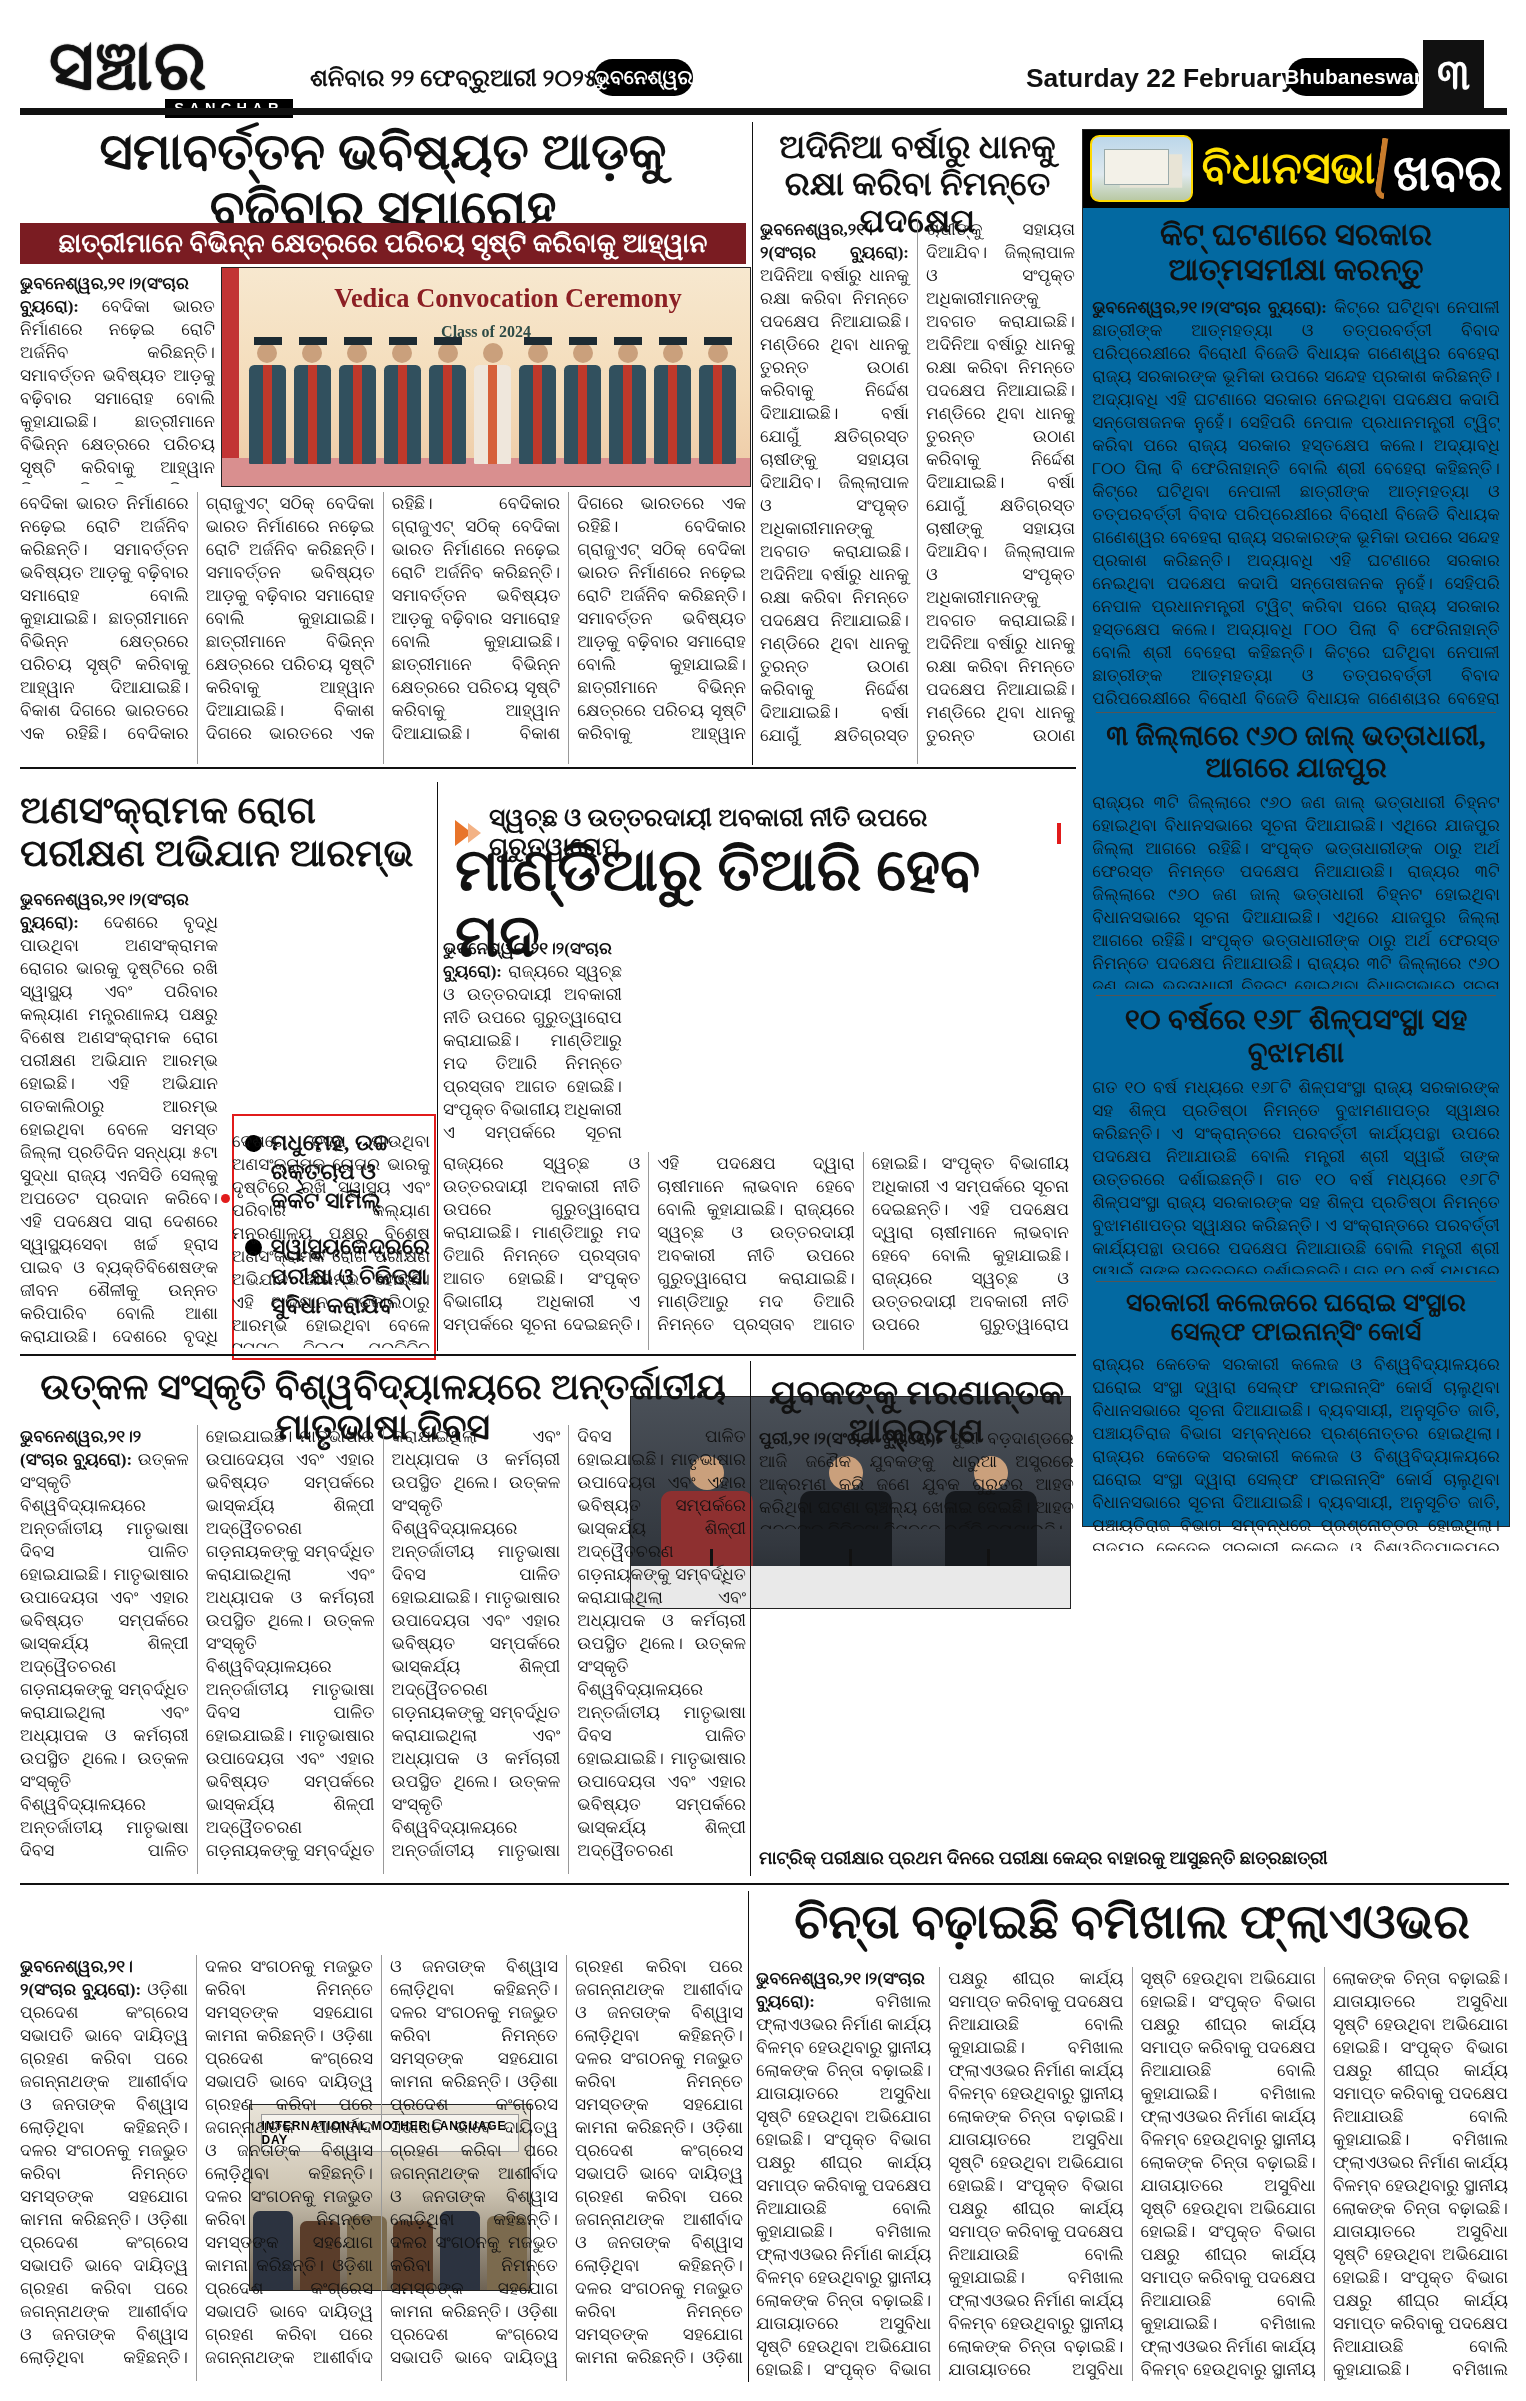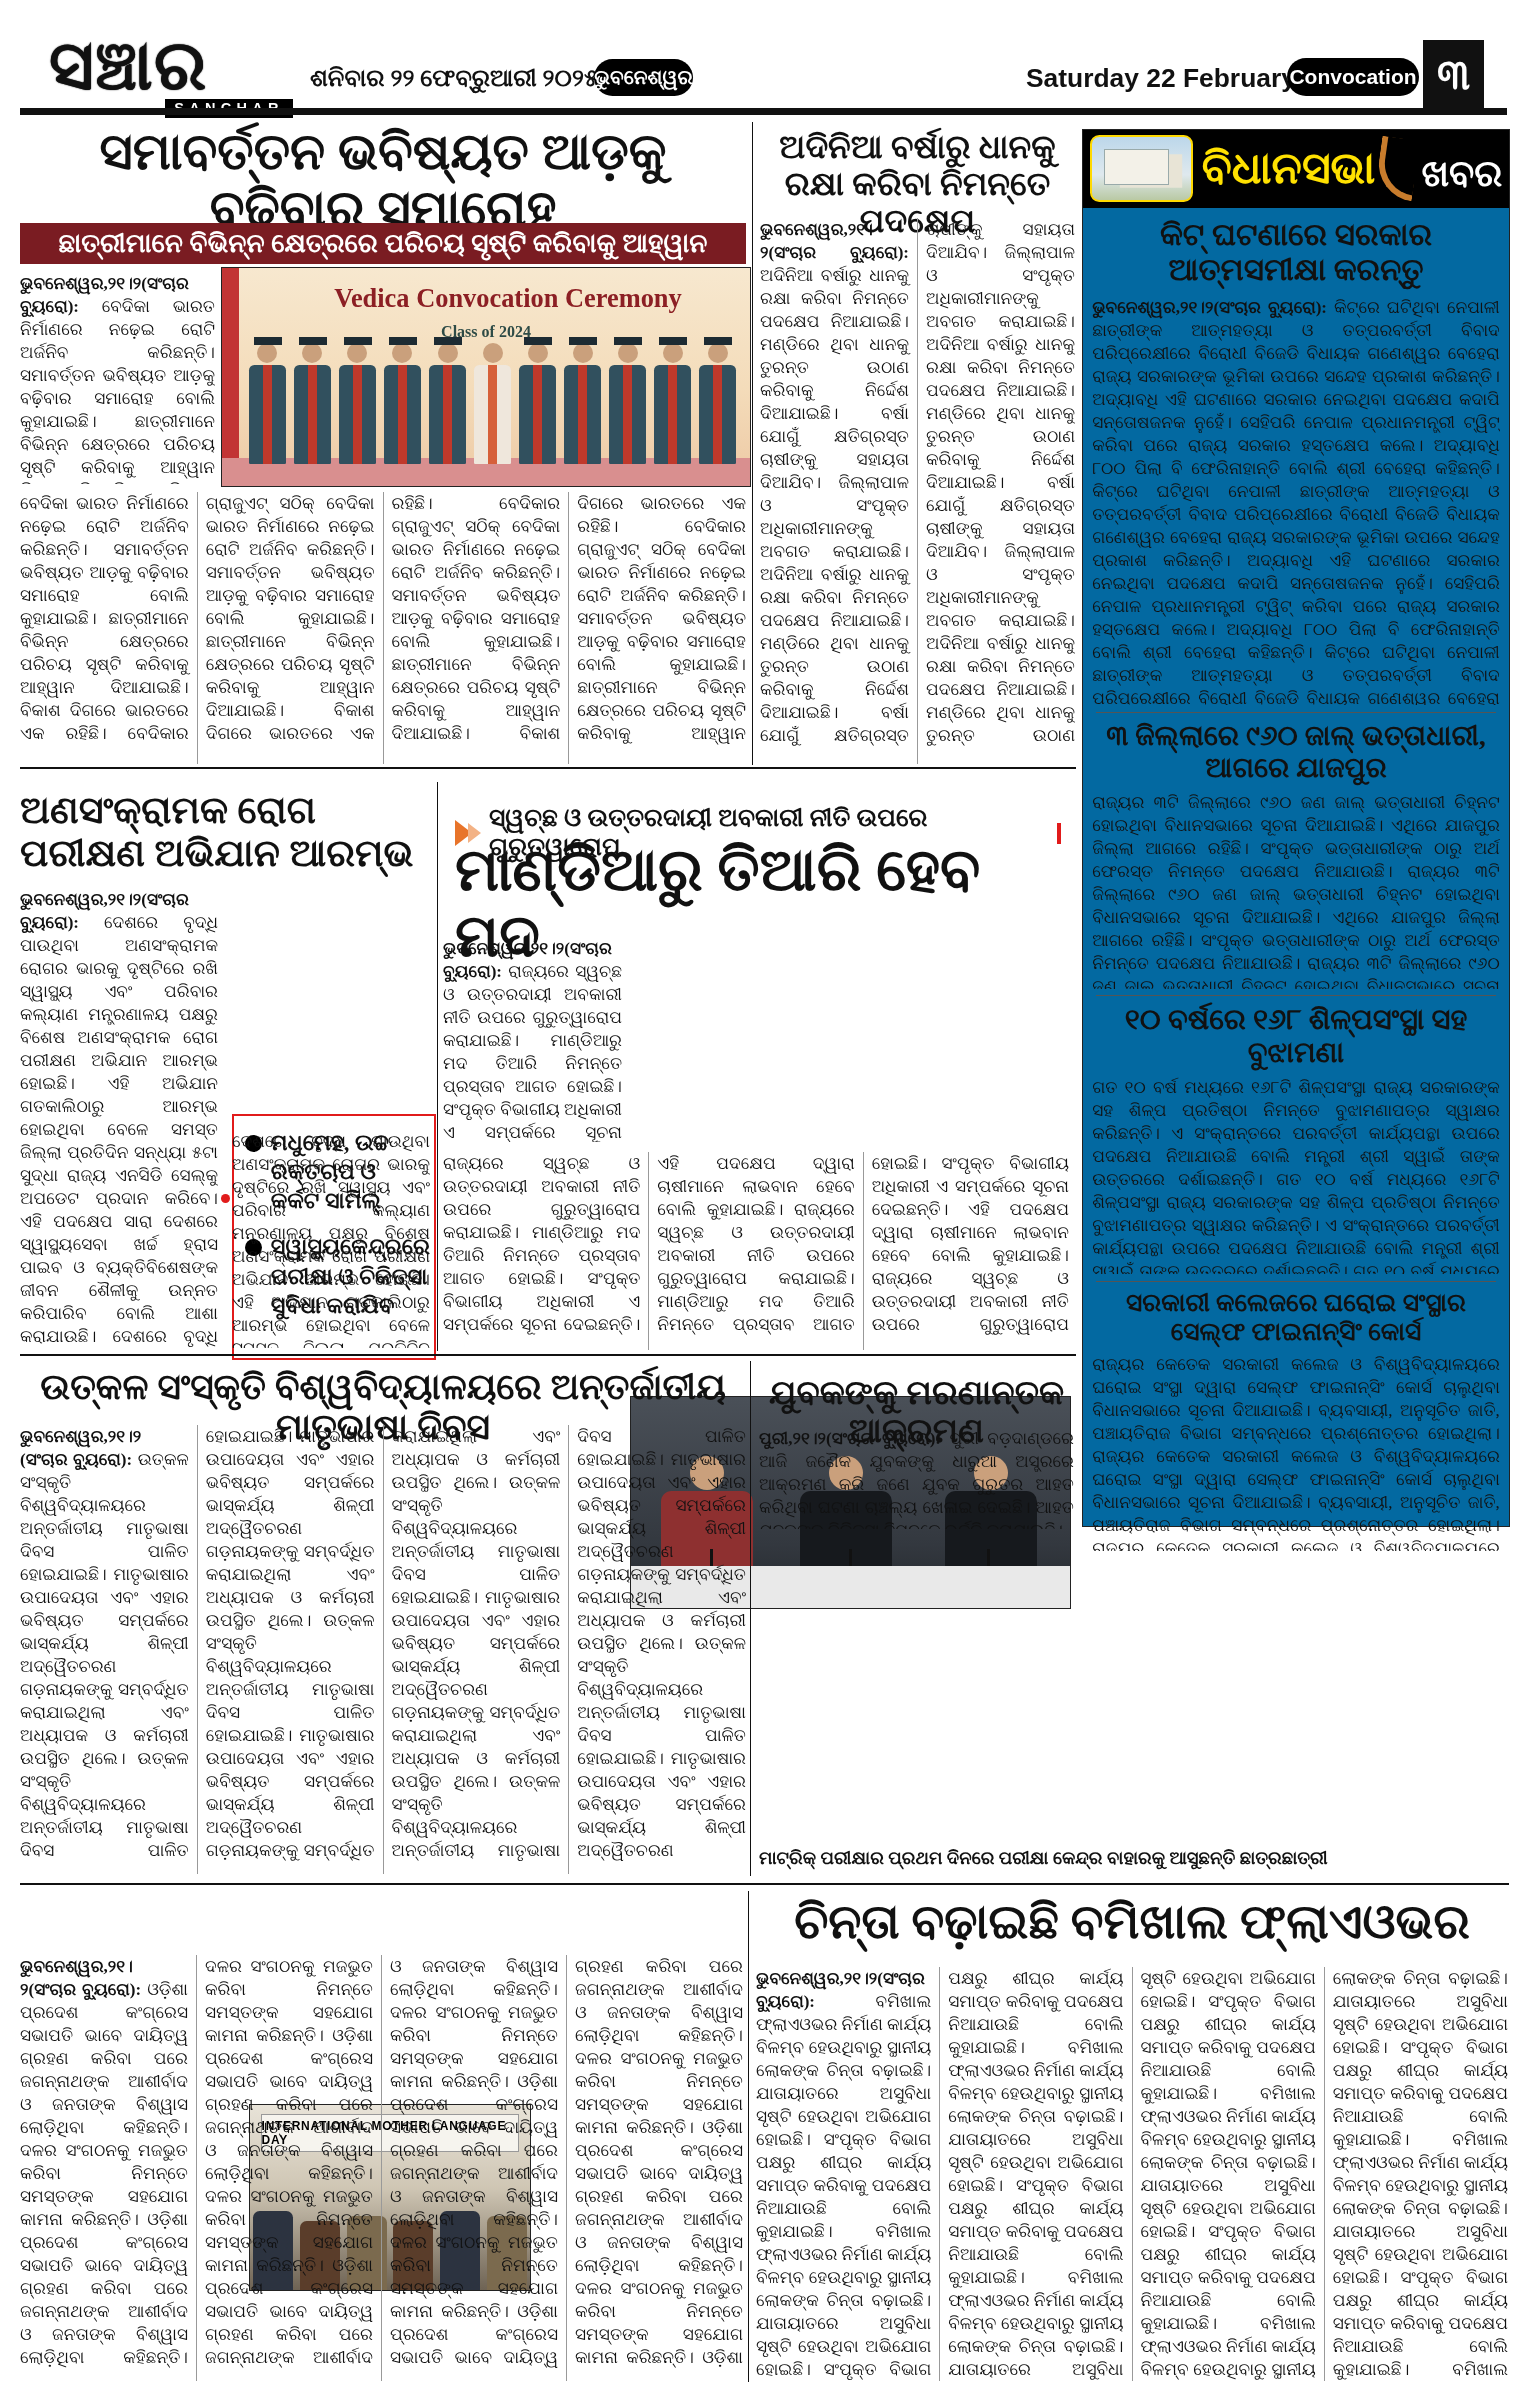--- a/index.html
+++ b/index.html
@@ -41,21 +41,21 @@
   .person .cap{position:absolute;top:-5.3px;left:5.3px;width:28px;height:8px;background:#1d2b33;}
   .person .gown{width:37px;height:99px;margin:2.6px auto 0;background:#31505e;border-radius:5.3px 5.3px 1.3px 1.3px;position:relative;}
   .person .sash{position:absolute;left:14px;top:0;width:9.2px;height:99px;background:#c0392b;}
   
   .asm-box{background:#0369a1;border:0.7px solid #222;}
   .asm-head{background:#000;display:flex;align-items:center;gap:9.2px;padding:5.3px 6.6px;position:relative;}
   .asm-thumb{width:99px;height:63px;border:2.6px solid #ffd900;border-radius:9.2px;
              background:linear-gradient(180deg,#bcd7ea 0%,#dfe9ee 60%,#b9c9a4 100%);position:relative;flex:0 0 auto;}
   .asm-thumb .bld{position:absolute;left:12px;top:12px;width:63px;height:34px;background:#f3f1e8;border:0.7px solid #9aa;box-shadow:14.5px 4px 0 -1.3px #e8e4d6;}
   .asm-title-y{color:#ffe100;font-size:44px;font-weight:bold;line-height:1;}
-  .asm-title-w{color:#fff;font-size:37px;font-weight:bold;line-height:1;margin-top:9px;}
+  .asm-title-w{color:#fff;font-size:50px;font-weight:bold;line-height:1;margin-top:9px;}
   .asm-swoosh{width:46px;height:55px;border-left:6.6px solid #c87c2c;border-bottom:6.6px solid #c87c2c;
               border-radius:0 0 0 40px;transform:rotate(8deg);margin:0 -4px 0 -6.6px;}
   .asm-section-head{font-weight:bold;text-align:center;line-height:1.15;}
   .asm-rule{height:1.3px;background:#555;margin:6.6px 4px;}
   
   .kicker{display:flex;align-items:center;gap:8px;font-weight:bold;font-size:25px;}
   .arrow1{width:0;height:0;border-top:13.2px solid transparent;border-bottom:13.2px solid transparent;border-left:17px solid #e8742a;}
   .arrow2{width:0;height:0;border-top:10.6px solid transparent;border-bottom:10.6px solid transparent;border-left:13.2px solid #f3b285;margin-left:-12px;}
   .kicker-line{flex:1;height:2px;background:#888;position:relative;margin-left:12px;}
   .kicker-line:before{content:"";position:absolute;left:-5.3px;top:-9.2px;width:4px;height:21px;background:#e11b1b;}
@@ -91,21 +91,21 @@
 
 <div class="page">
 
   <div class="abs" style="left:49px;top:32px;">
     <div class="logo-odia">ସଞ୍ଚାର</div>
   </div>
   <div class="abs sanchar-strip" style="left:165px;top:99px;">SANCHAR</div>
   <div class="abs date-odia" style="left:310px;top:65px;">ଶନିବାର ୨୨ ଫେବ୍ରୁଆରୀ ୨୦୨୫</div>
   <div class="abs badge-dark" style="left:594px;top:59px;width:99px;height:37px;font-size:20px;">ଭୁବନେଶ୍ୱର</div>
   <div class="abs date-eng" style="left:1026px;top:63px;">Saturday 22 February 2025</div>
-  <div class="abs badge-dark" style="left:1287px;top:58px;width:132px;height:38px;font-size:21px;font-family:'Liberation Sans',sans-serif;">Convocation</div>
+  <div class="abs badge-dark" style="left:1287px;top:58px;width:132px;height:38px;font-size:21px;font-family:'Liberation Sans',sans-serif;">Bhubaneswar</div>
   <div class="abs pageno-box" style="left:1423px;top:40px;width:61px;height:70px;">୩</div>
   <div class="rule-h" style="left:20px;top:108px;width:1487px;height:6.6px;"></div>
 
   <div class="abs headline center" style="left:20px;top:124px;width:726px;font-size:51px;">ସମାବର୍ତ୍ତନ ଭବିଷ୍ୟତ ଆଡ଼କୁ ବଢ଼ିବାର ସମାରୋହ</div>
   <div class="abs subhead-bar" style="left:20px;top:223px;width:726px;height:41px;">ଛାତ୍ରୀମାନେ ବିଭିନ୍ନ କ୍ଷେତ୍ରରେ ପରିଚୟ ସୃଷ୍ଟି କରିବାକୁ ଆହ୍ୱାନ</div>
 
   <div class="abs body-text just" style="left:20px;top:272px;width:195px;height:212px;"><span class="byline">ଭୁବନେଶ୍ୱର,୨୧।୨(ସଂଚାର ବ୍ୟୁରୋ):</span> <span>ବେଦିକା ଭାରତ ନିର୍ମାଣରେ ନଢ଼େଇ ରୋଟି ଅର୍ଜନିବ କରିଛନ୍ତି। ସମାବର୍ତ୍ତନ ଭବିଷ୍ୟତ ଆଡ଼କୁ ବଢ଼ିବାର ସମାରୋହ ବୋଲି କୁହାଯାଇଛି। ଛାତ୍ରୀମାନେ ବିଭିନ୍ନ କ୍ଷେତ୍ରରେ ପରିଚୟ ସୃଷ୍ଟି କରିବାକୁ ଆହ୍ୱାନ ଦିଆଯାଇଛି। ବିକାଶ ଦିଗରେ ଭାରତରେ ଏକ ରହିଛି। ବେଦିକାର ଗ୍ରାଜୁଏଟ୍ ସଠିକ୍  ବେଦିକା ଭାରତ ନିର୍ମାଣରେ ନଢ଼େଇ ରୋଟି ଅର୍ଜନିବ କରିଛନ୍ତି। ସମାବର୍ତ୍ତନ ଭବିଷ୍ୟତ ଆଡ଼କୁ ବଢ଼ିବାର ସମାରୋହ ବୋଲି କୁହାଯାଇଛି। ଛାତ୍ରୀମାନେ ବିଭିନ୍ନ କ୍ଷେତ୍ରରେ ପରିଚୟ ସୃଷ୍ଟି କରିବାକୁ ଆହ୍ୱାନ ଦିଆଯାଇଛି। ବିକାଶ ଦିଗରେ ଭାରତରେ ଏକ ରହିଛି। ବେଦିକାର ଗ୍ରାଜୁଏଟ୍ ସଠିକ୍  </span></div>
 
   <div class="abs photo" style="left:221px;top:267px;width:528px;height:218px;">
     <div class="conv-bg">

